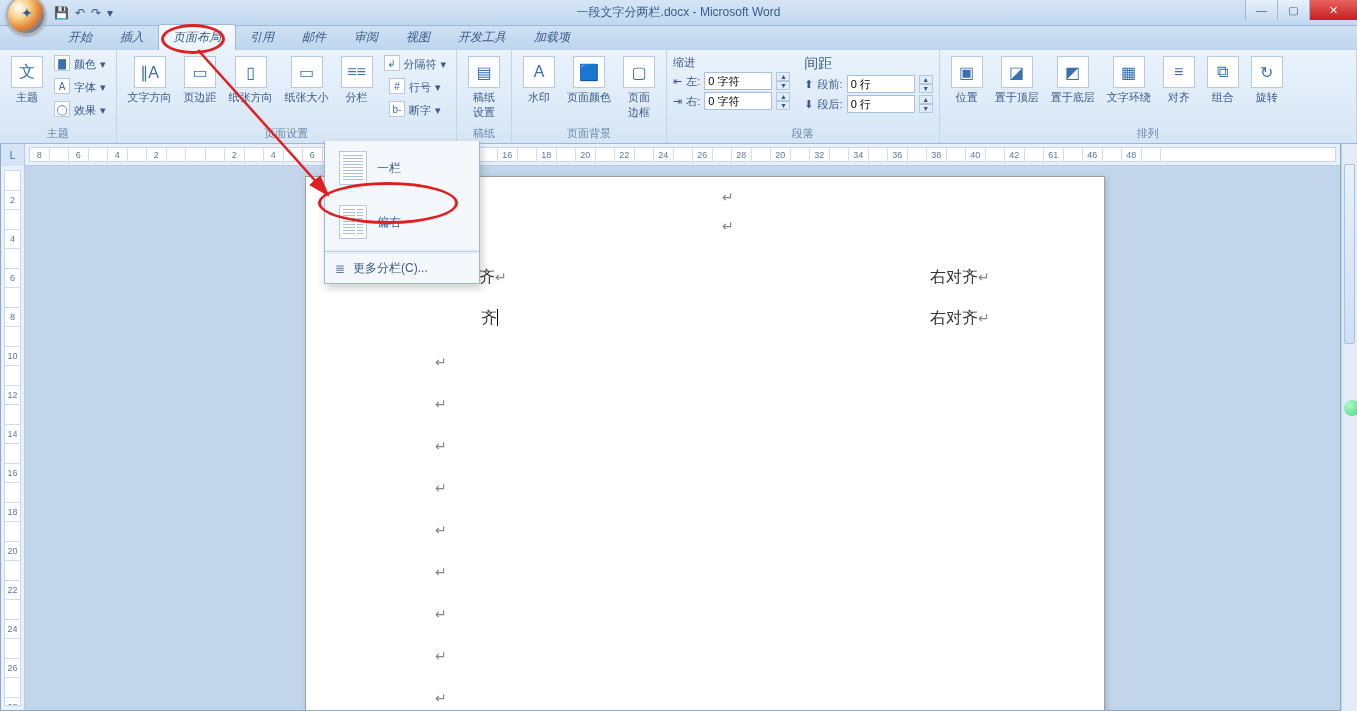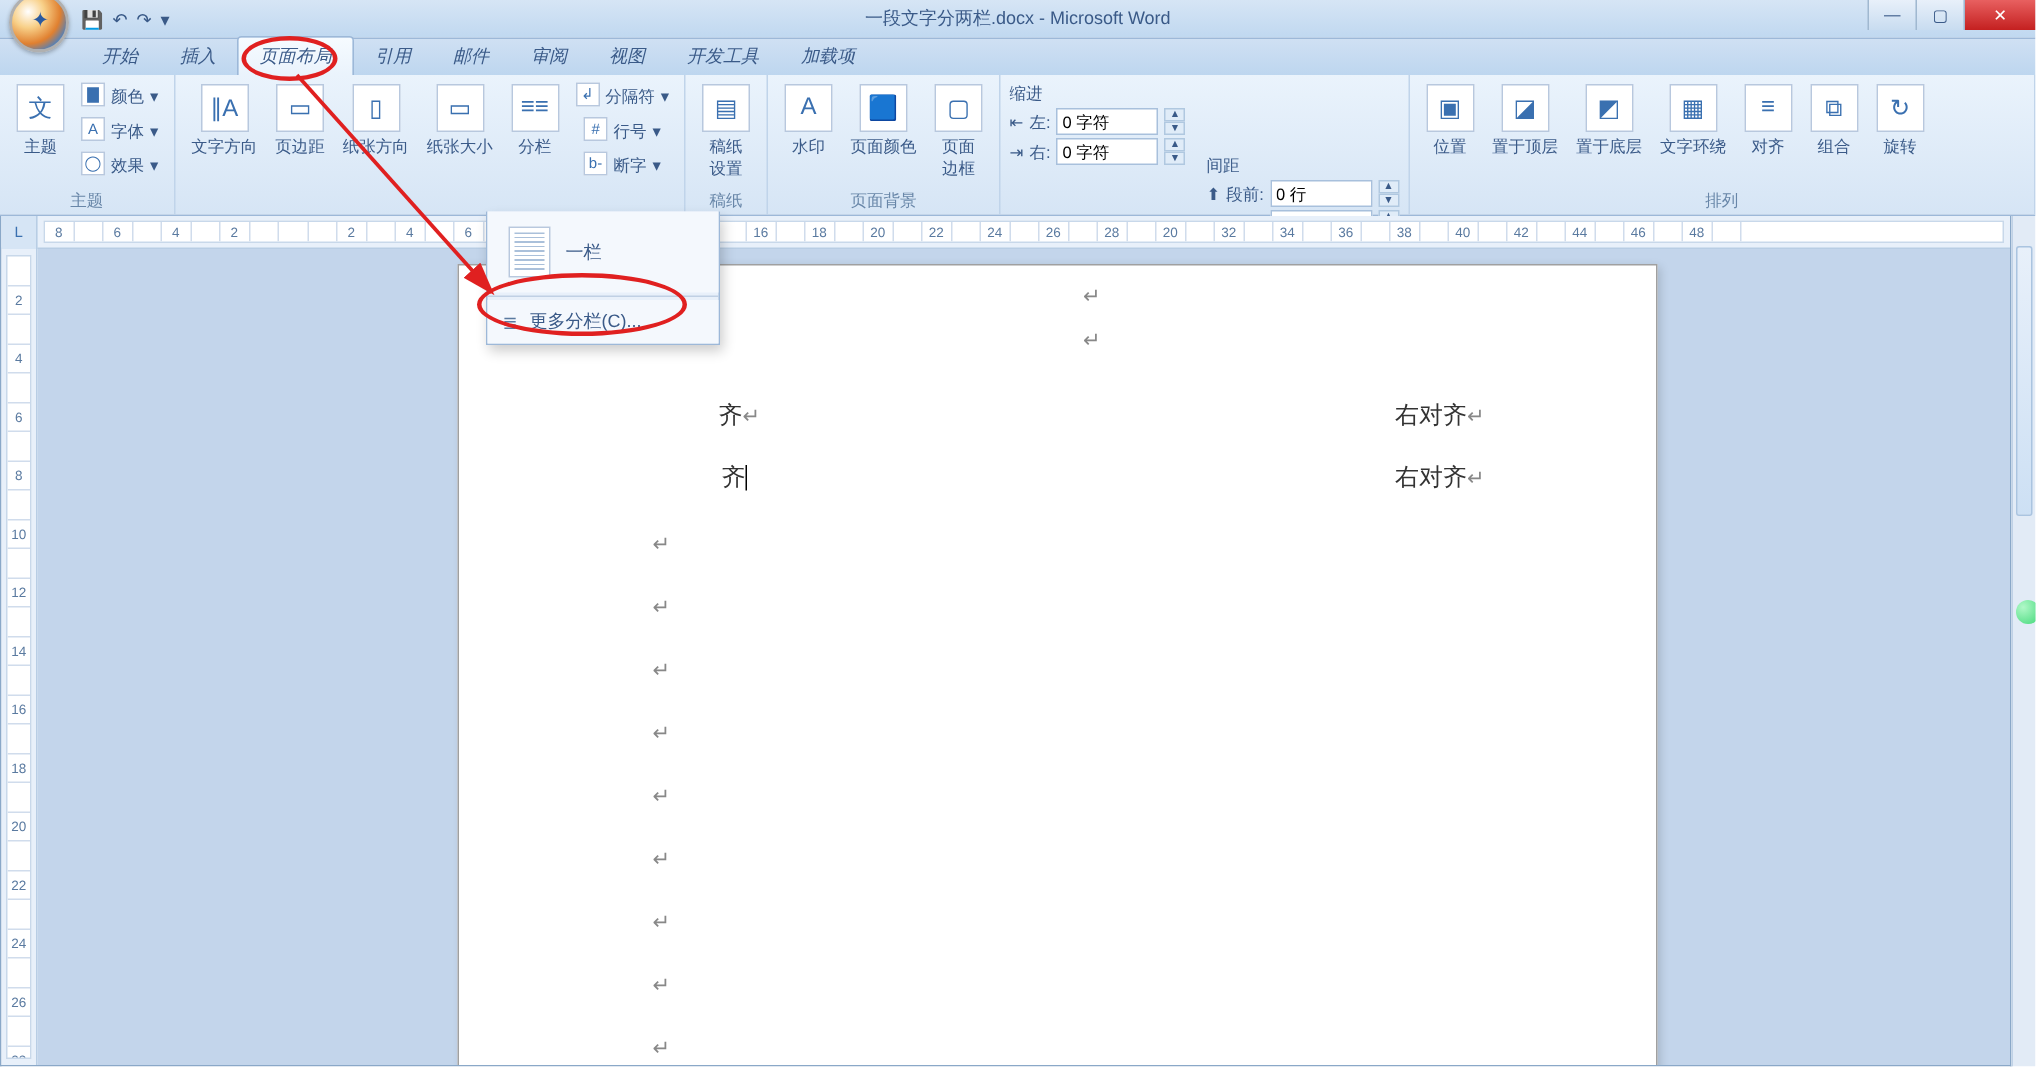--- a/index.html
+++ b/index.html
@@ -166,20 +166,21 @@
             <span>行号</span>
             <span>▾</span>
           </div>
         <div class="rbtn small">
             <div class="ico">b-</div>
             <span>断字</span>
             <span>▾</span>
           </div>
       </div>
     </div>
+    <div class="group-label">页面设置</div>
   </div>
 
   <div class="group">
     <div class="group-body">
       <div class="rbtn">
           <div class="ico">▤</div>
           <span style="white-space:pre;">稿纸
 设置</span>
         </div>
     </div>
@@ -222,21 +223,21 @@
           <span>⇥</span>
           <span>右:</span>
           <input value="0 字符" style="">
           <div class="spin">
               <span>▲</span>
               <span>▼</span>
             </div>
         </div>
       </div>
       <div class="vstack" style="gap:2px;">
-        <div style="font-size:11px;color:#3a5a88;margin-top:48px;">间距</div>
+        <div style="font-size:14px;color:#3a5a88;">间距</div>
         <div class="field">
           <span>⬆</span>
           <span>段前:</span>
           <input value="0 行" style="">
           <div class="spin">
               <span>▲</span>
               <span>▼</span>
             </div>
         </div>
         <div class="field">
@@ -338,21 +339,21 @@
           <div class="tick">34</div>
           <div class="tick"></div>
           <div class="tick">36</div>
           <div class="tick"></div>
           <div class="tick">38</div>
           <div class="tick"></div>
           <div class="tick">40</div>
           <div class="tick"></div>
           <div class="tick">42</div>
           <div class="tick"></div>
-          <div class="tick">44</div>
+          <div class="tick">61</div>
           <div class="tick"></div>
           <div class="tick">46</div>
           <div class="tick"></div>
           <div class="tick">48</div>
           <div class="tick"></div>
         </div>
     </div>
   </div>
   <div class="vruler-wrap">
     <div class="vruler" id="vticks">
@@ -414,20 +415,29 @@
 
 <div class="dropdown">
   <div class="dd-item">
     <div class="dd-ico">
         <div class="cols">
           <span></span>
         </div>
       </div>
     <span>一栏</span>
   </div>
+  <div class="dd-item">
+    <div class="dd-ico">
+        <div class="cols">
+          <span></span>
+          <span style="flex:0.5"></span>
+        </div>
+      </div>
+    <span>偏右</span>
+  </div>
   <div class="dd-sep"></div>
   <div class="dd-more">
     <span class="mcico">≣</span>
     <span>更多分栏(C)...</span>
   </div>
 </div>
 
 <div class="annot-ellipse" style="left:161px; top:24px; width:64px; height:30px;"></div>
 <div class="annot-ellipse" style="left:318px; top:182px; width:140px; height:42px;"></div>
 <svg class="annot-arrow" style="left:170px; top:40px; width:180px; height:170px;">

